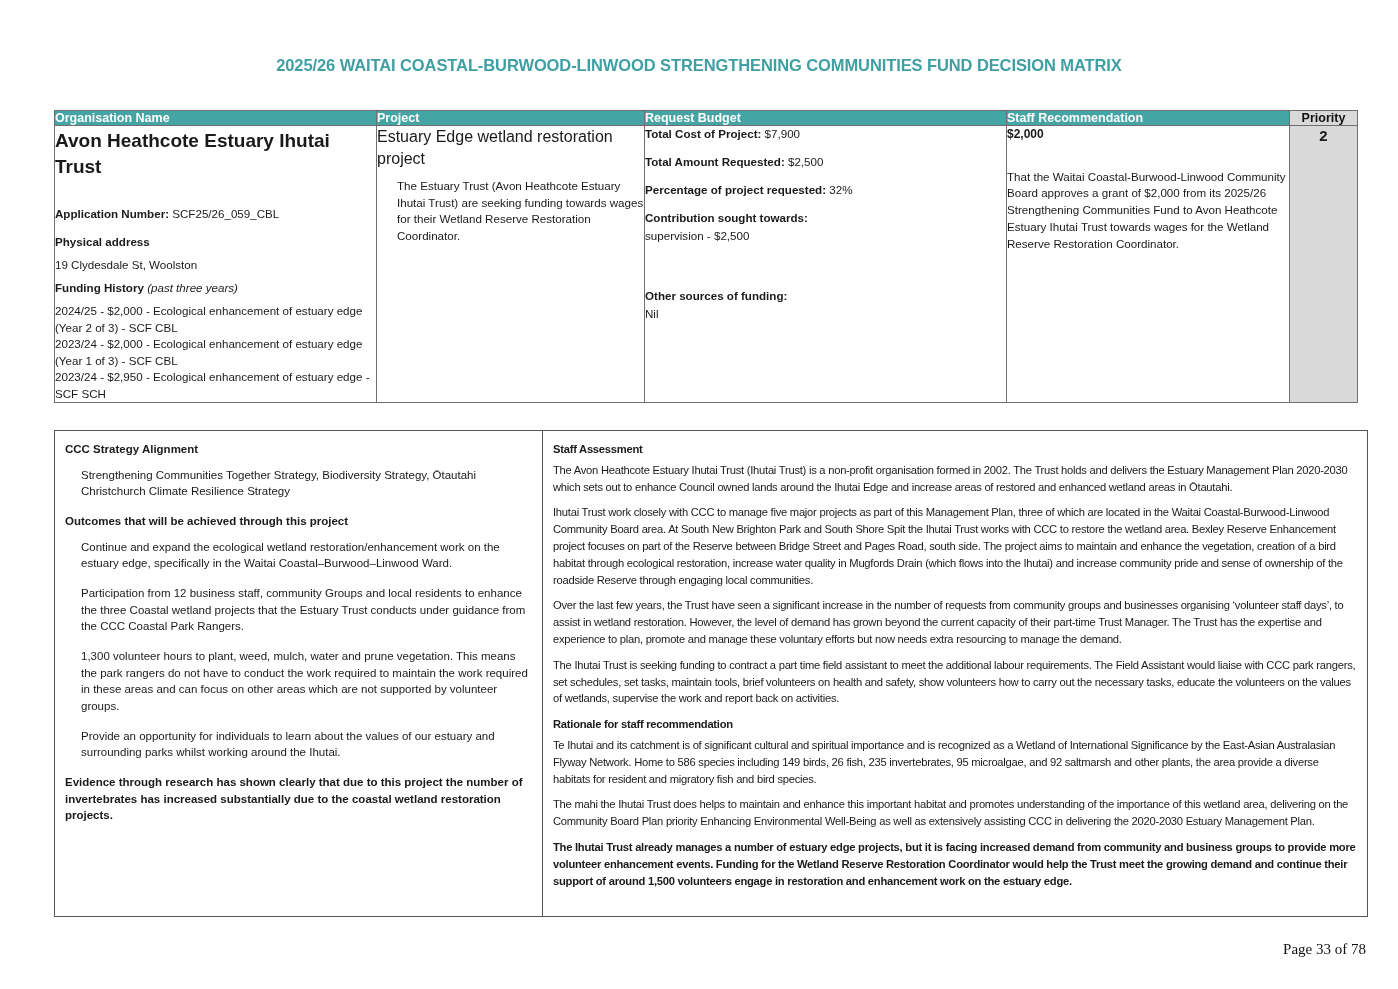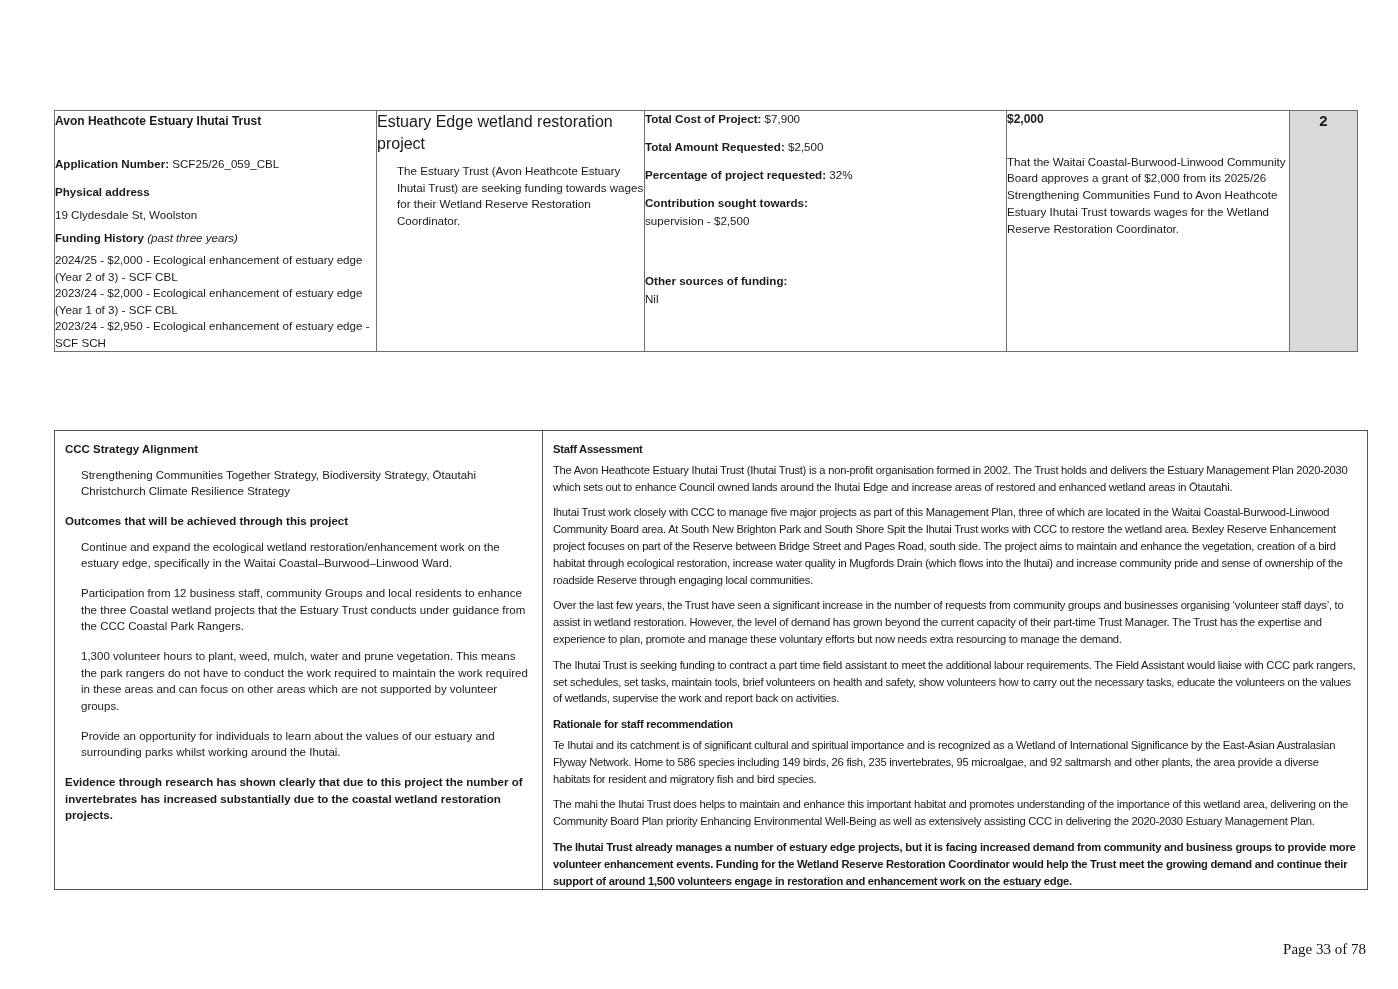--- a/index.html
+++ b/index.html
@@ -76,21 +76,21 @@
   }
   .cell-priority {
     background: #d9d9d9;
     text-align: center;
     font-size: 15px;
     font-weight: bold;
     padding-top: 10px;
   }
 
   .org-name {
-    font-size: 12px;
+    font-size: 19px;
     font-weight: bold;
     margin: 2px 0 0 0;
   }
   .gap-lg { height: 26px; }
   .gap-md { height: 12px; }
   .gap-sm { height: 7px; }
 
   .lbl { font-weight: bold; }
   .ital { font-style: italic; font-weight: normal; }
 
@@ -116,21 +116,21 @@
     position: absolute;
     left: 54px;
     top: 430px;
     width: 1313px;
     border-collapse: collapse;
     table-layout: fixed;
   }
   .detail-table td {
     border: 1px solid #555555;
     vertical-align: top;
-    padding: 10px 10px 0 10px;
+    padding: 10px 10px 27px 10px;
     background: #ffffff;
   }
   .col-strategy {
     font-size: 11.5px;
     line-height: 1.45;
   }
   .col-assess {
     font-size: 11.2px;
     line-height: 1.5;
     font-family: "Liberation Sans Narrow", "Liberation Sans", sans-serif;
@@ -164,30 +164,38 @@
     font-size: 15px;
     color: #111111;
     margin-top: 22px;
   }
 </style>
 </head>
 <body>
 
 <div class="page">
 
+  <div class="doc-title">2025/26 WAITAI COASTAL-BURWOOD-LINWOOD STRENGTHENING COMMUNITIES FUND DECISION MATRIX</div>
 
   <table class="matrix-table">
     <colgroup>
       <col style="width:322px">
       <col style="width:268px">
       <col style="width:362px">
       <col style="width:283px">
       <col style="width:68px">
     </colgroup>
     <tbody>
+        <tr>
+      <th class="hdr">Organisation Name</th>
+      <th class="hdr">Project</th>
+      <th class="hdr">Request Budget</th>
+      <th class="hdr">Staff Recommendation</th>
+      <th class="hdr-priority">Priority</th>
+    </tr>
     <tr>
 
       <td class="cell">
         <div class="org-name">Avon Heathcote Estuary Ihutai Trust</div>
         <div class="gap-lg"></div>
         <div class="line">
           <span class="lbl">Application Number:</span>
           <span>SCF25/26_059_CBL</span>
         </div>
         <div class="gap-md"></div>

